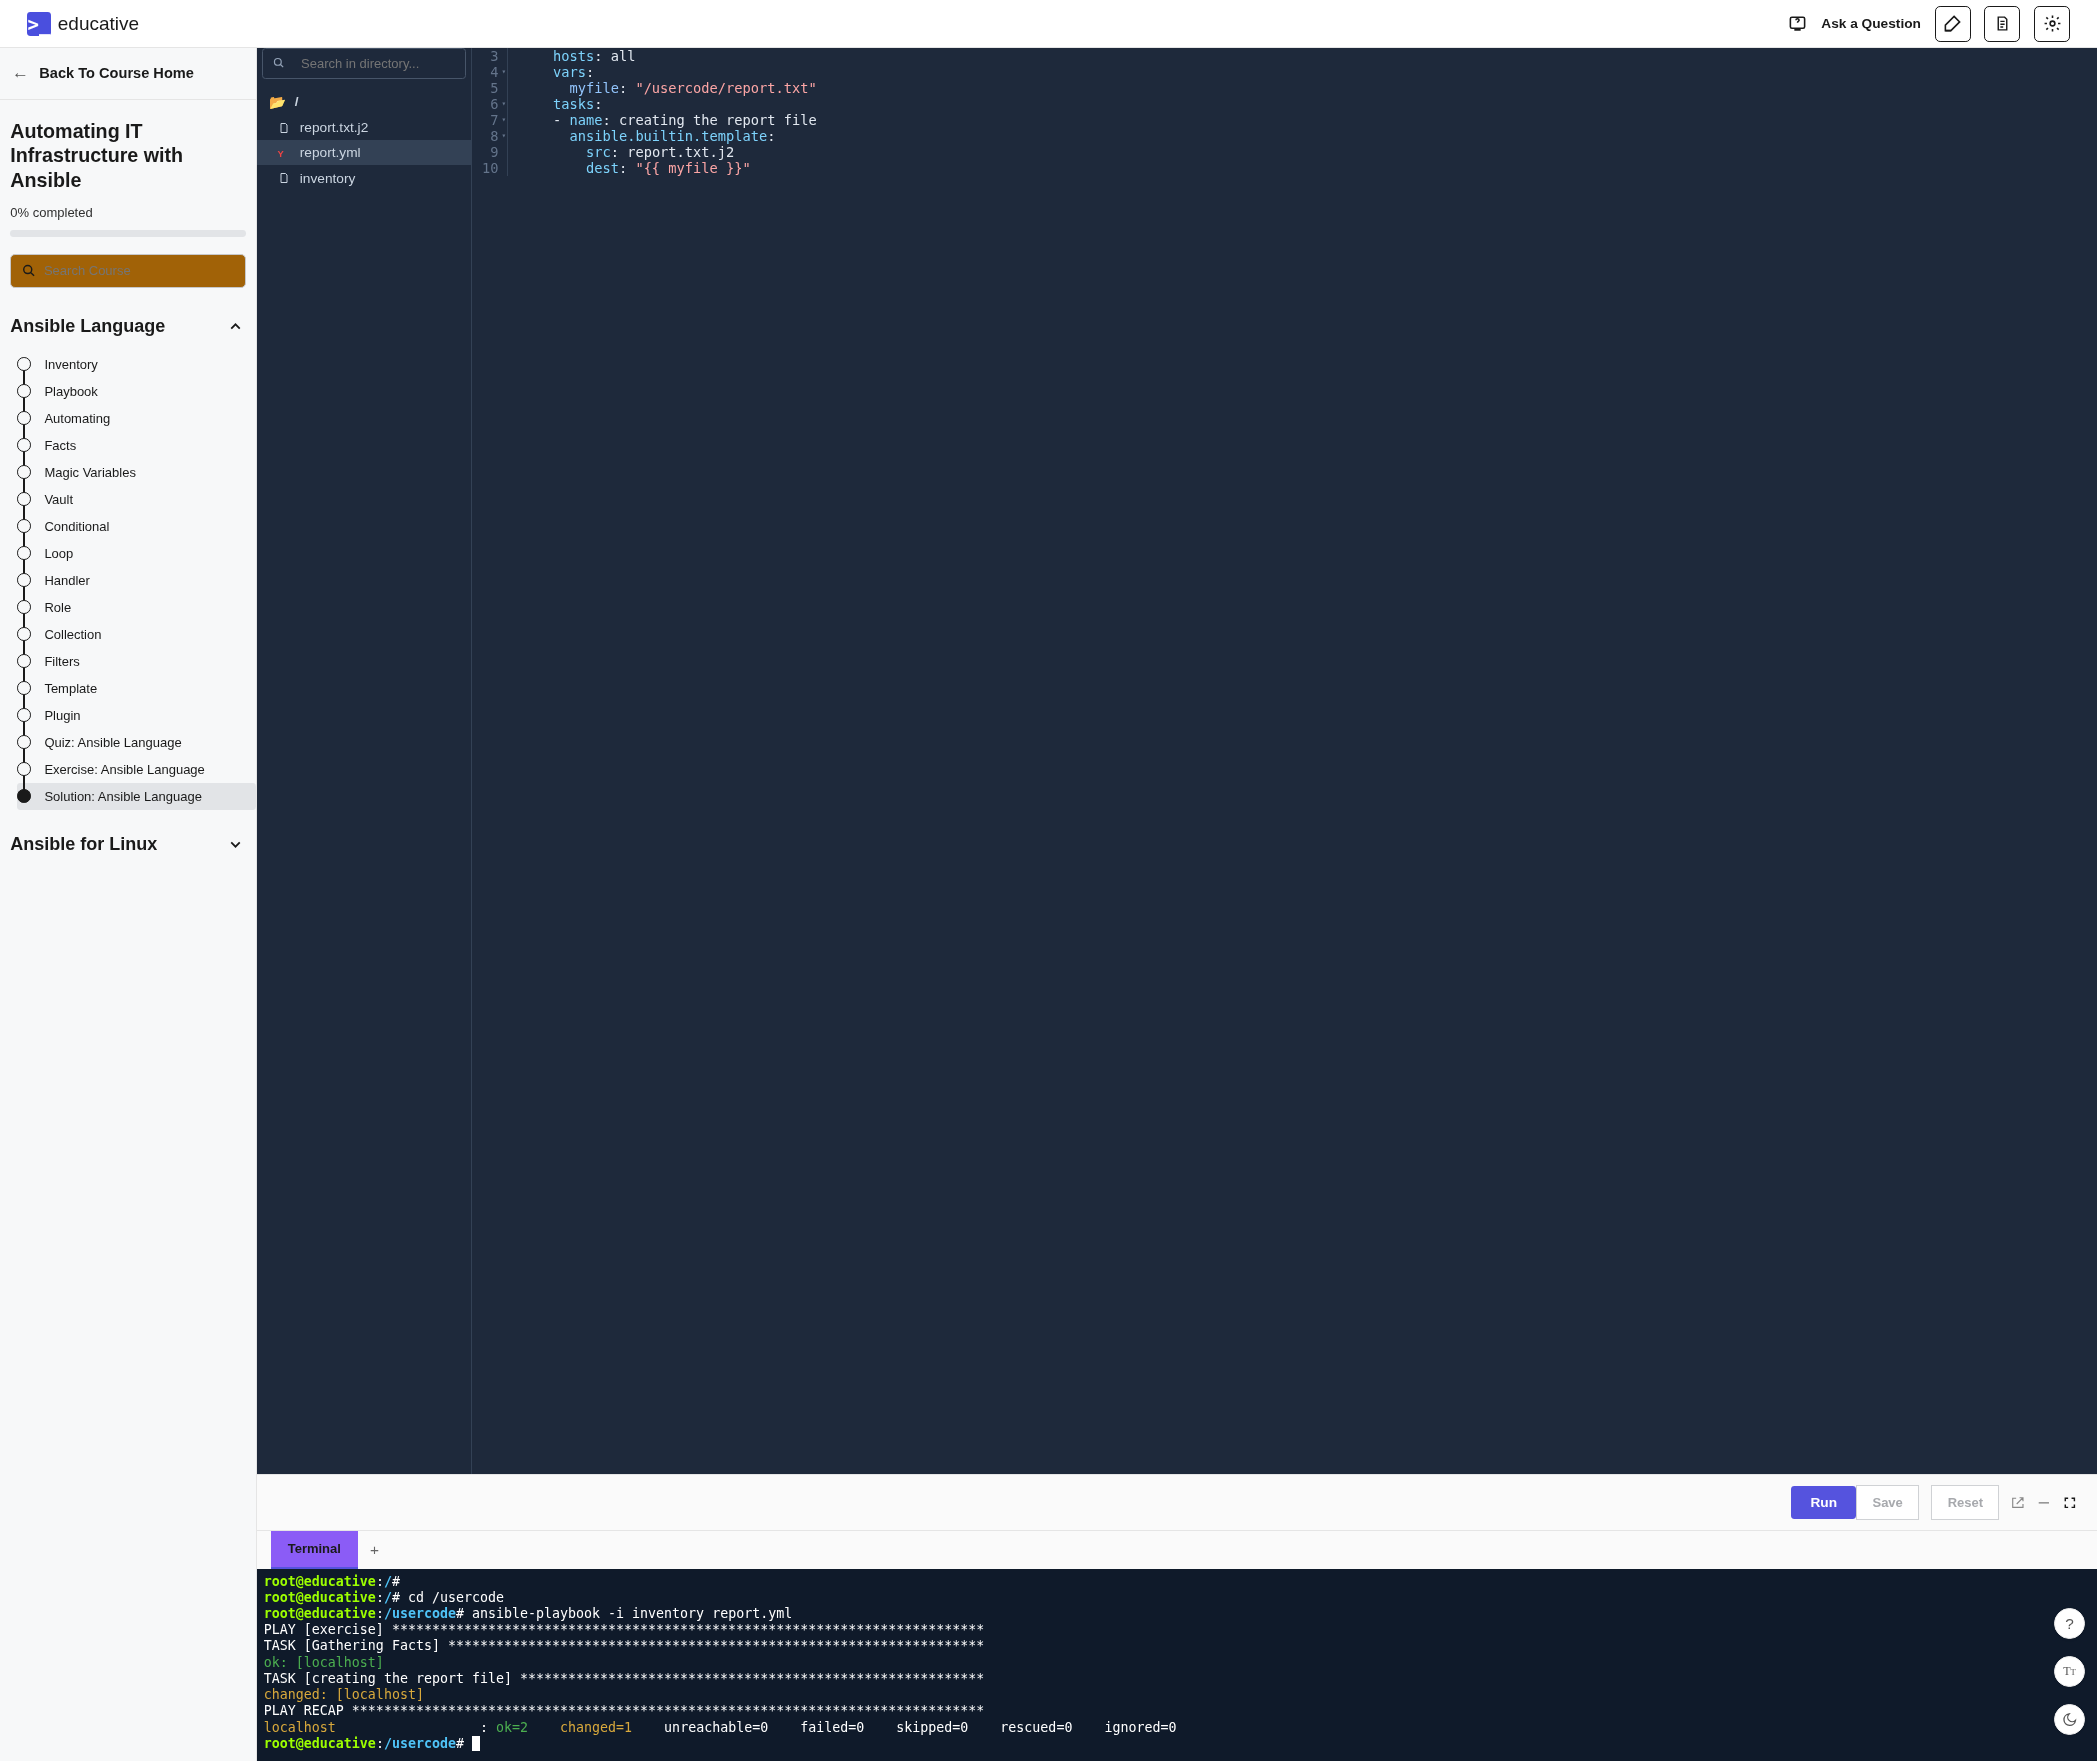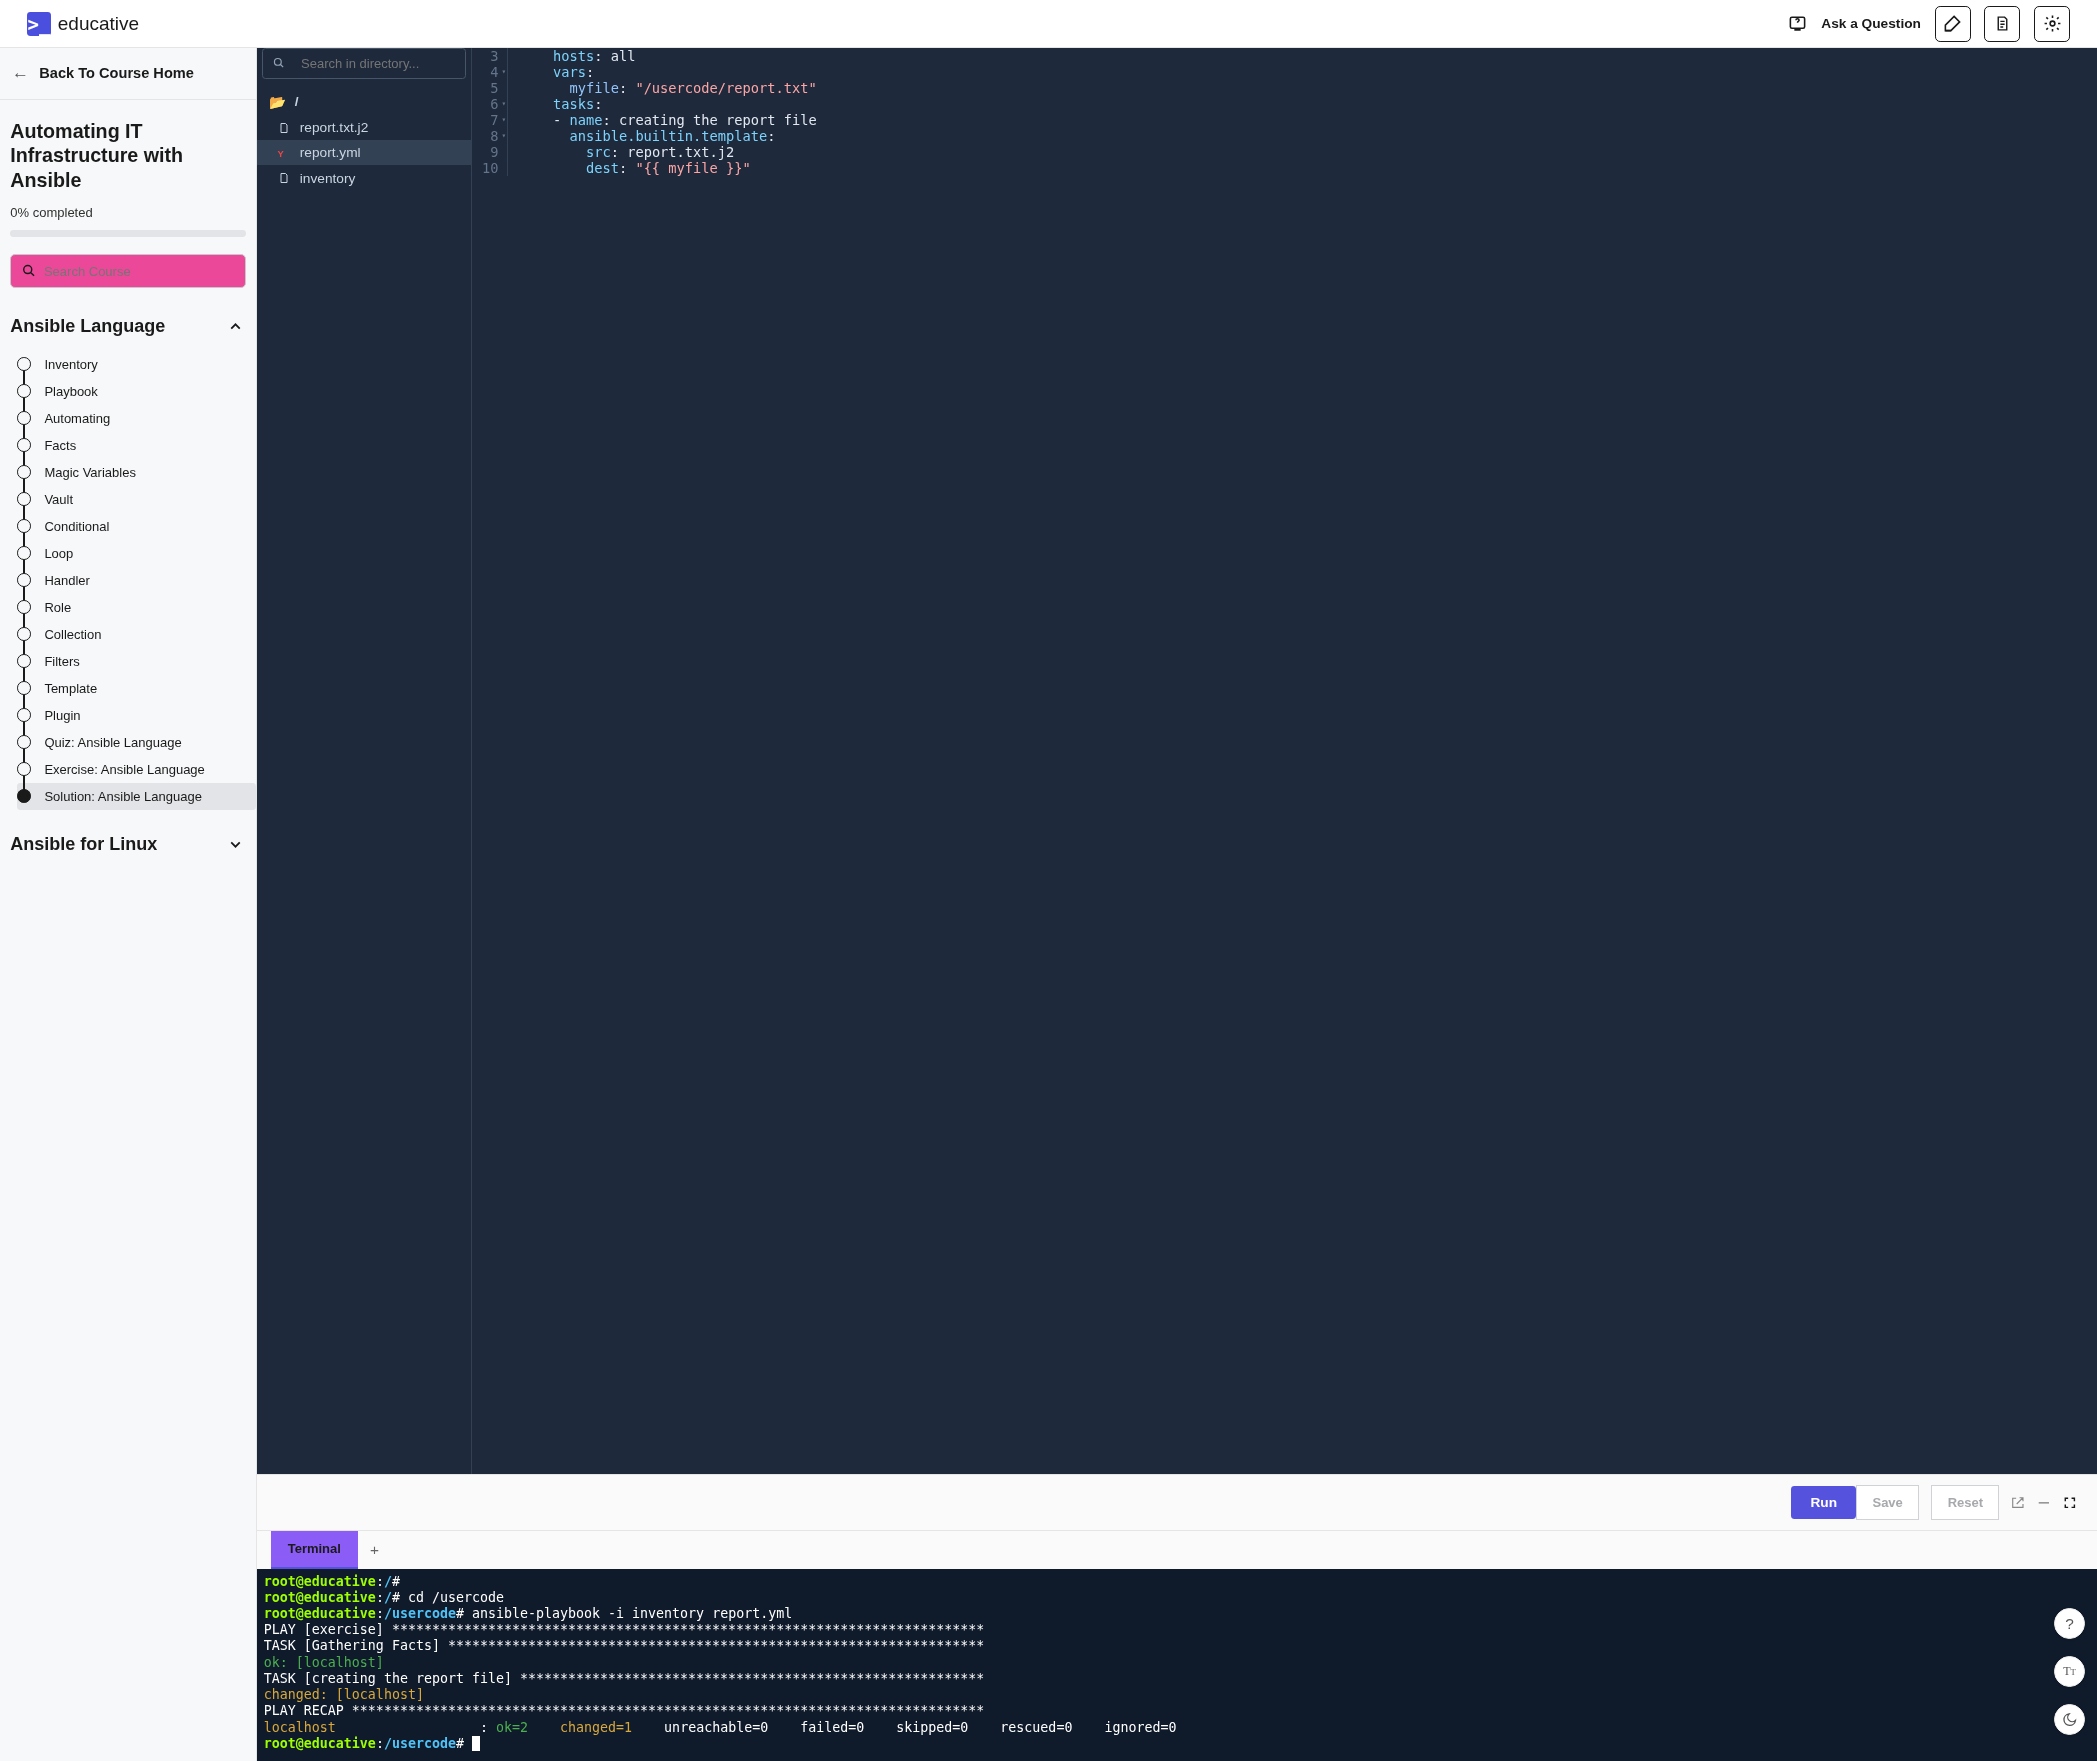--- a/index.html
+++ b/index.html
@@ -16,21 +16,21 @@
 
 .layout { display: flex; height: calc(100vh - 48px); }
 
 
 .sidebar { width: 257px; background: #f7f8f9; border-right: 0.9px solid #e5e5e5; overflow-y: auto; padding-bottom: 17px; }
 .back-row { display: flex; align-items: center; gap: 10.3px; padding: 15.4px 12px; border-bottom: 0.9px solid #e5e5e5; font-weight: 700; font-size: 14.6px; }
 .chevron-left { font-size: 17px; color: #555; }
 .course-title { padding: 19px 10.3px 12px 10.3px; font-size: 19.7px; font-weight: 700; line-height: 1.25; }
 .progress-text { padding: 0 10.3px 10.3px 10.3px; font-size: 13px; color: #303030; }
 .progress-bar { margin: 0 10.3px 17px 10.3px; height: 6.8px; background: #e2e4e7; border-radius: 3.4px; }
-.search-course { margin: 0 10.3px 19px 10.3px; display: flex; align-items: flex-end; gap: 8.6px; border: 0.9px solid #c7c8cb; border-radius: 5px; padding: 8.6px 10.3px; background: #ec4899; }
+.search-course { margin: 0 10.3px 19px 10.3px; display: flex; align-items: flex-start; gap: 8.6px; border: 0.9px solid #c7c8cb; border-radius: 5px; padding: 8.6px 10.3px; background: #a16207; }
 .search-course input { border: none; outline: none; font-size: 13px; width: 100%; background: transparent; }
 .section-header { display: flex; align-items: center; justify-content: space-between; padding: 8.6px 12px 12px 10.3px; font-size: 18px; font-weight: 700; cursor: pointer; }
 .lesson-list { padding: 1.7px 0 15.4px 17px; position: relative; }
 .lesson-item { display: flex; align-items: center; gap: 13.7px; padding: 6px 8.6px 6px 0; font-size: 13px; cursor: pointer; position: relative; border-radius: 3.4px; }
 .lesson-item.active { background: #e2e4e7; }
 .lesson-circle { width: 13.7px; height: 13.7px; border: 1.7px solid #1a1a1a; border-radius: 50%; background: #f7f8f9; position: relative; z-index: 2; flex-shrink: 0; }
 .lesson-item.completed .lesson-circle { background: #1a1a1a; }
 .lesson-line { position: absolute; left: 23px; top: 17px; bottom: 31px; width: 1.7px; background: #1a1a1a; z-index: 1; }
 
 

